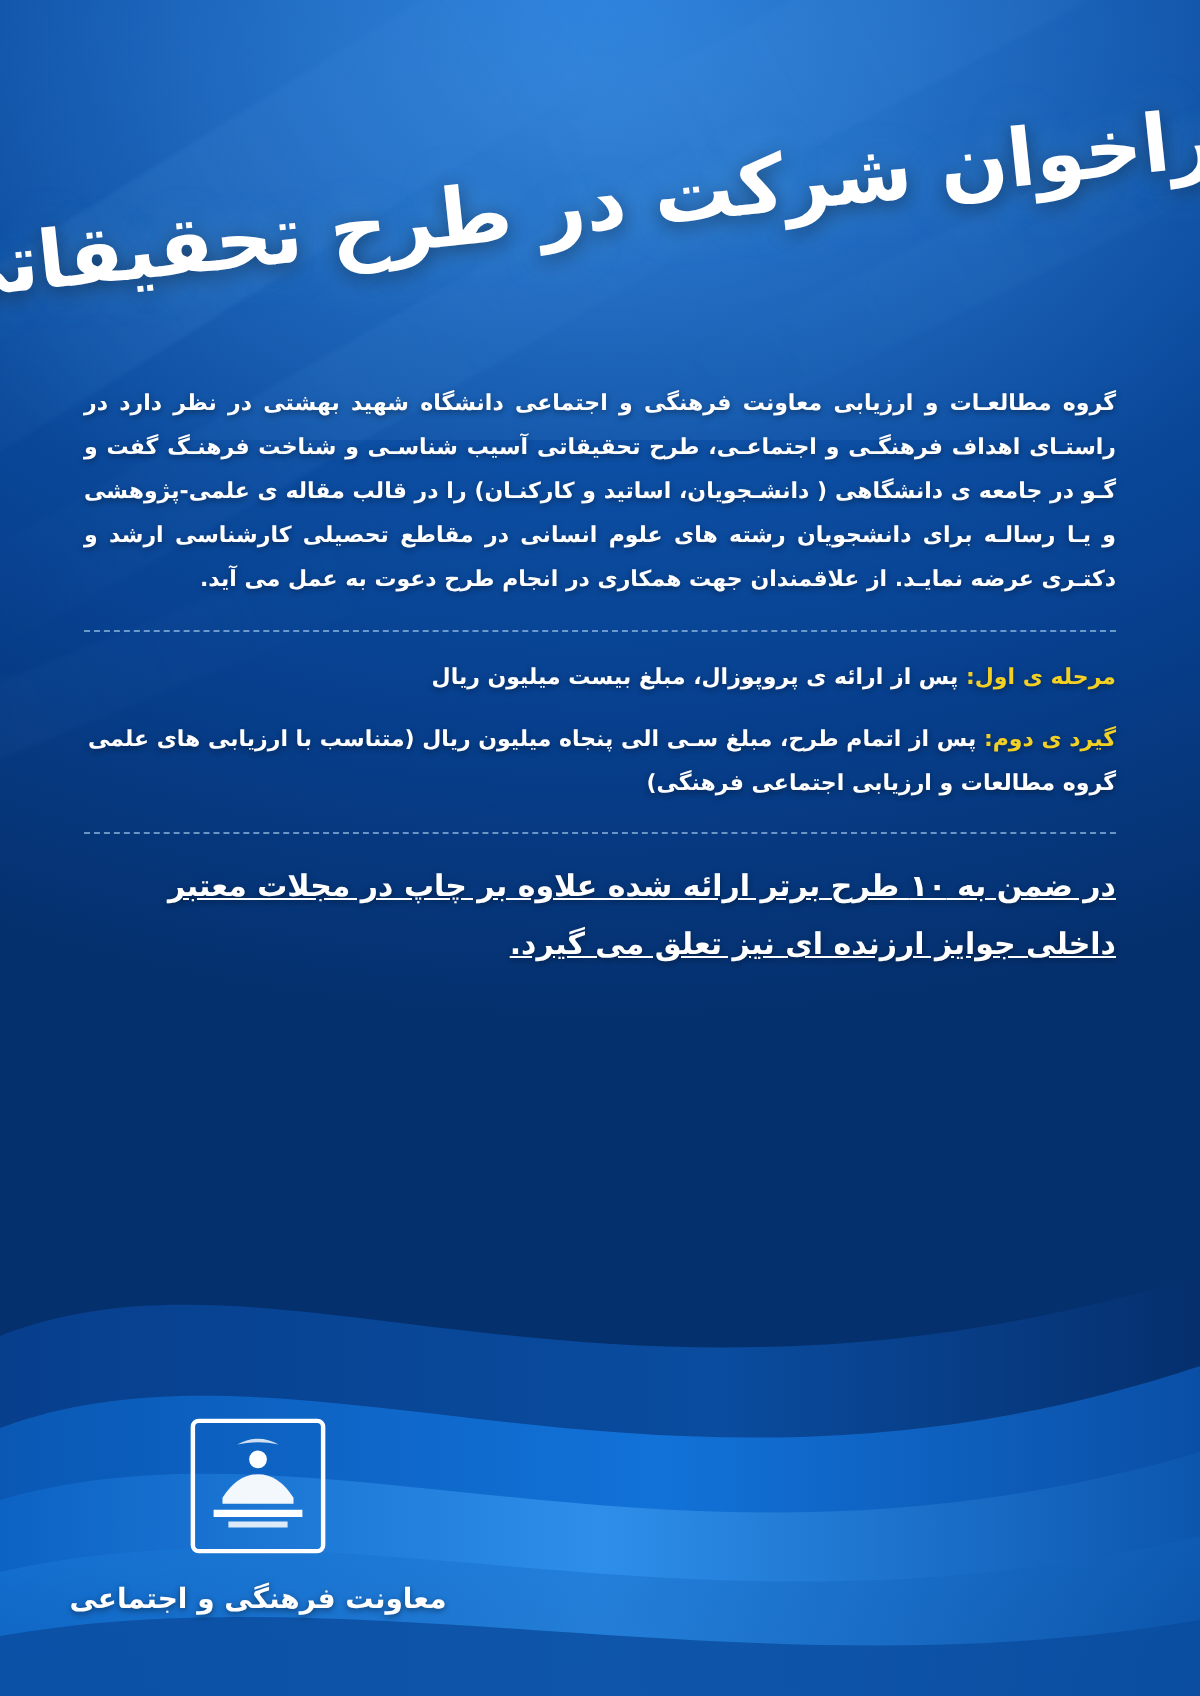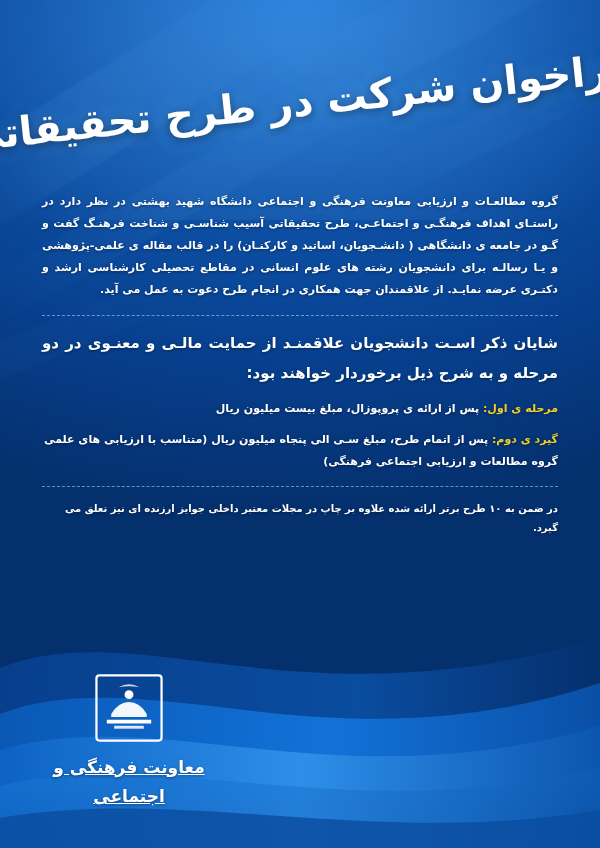--- a/index.html
+++ b/index.html
@@ -102,48 +102,48 @@
     margin-top: 10px;
     color: #ffffff;
     text-shadow: 0 1px 3px rgba(0,0,0,0.40);
   }
   .phase .tag { color: #f2d024; }
   .phase .val { color: #ffffff; }
   .phase .note { color: #ffffff; font-weight: bold; }
 
   .footnote {
     color: #ffffff;
-    font-size: 10px;
+    font-size: 15px;
     font-weight: bold;
     line-height: 1.9;
     text-shadow: 0 1px 3px rgba(0,0,0,0.40);
     text-align: right;
+    text-decoration: underline;
   }
 
   
   .brand {
     position: absolute;
     left: 34px; bottom: 36px;
     width: 190px;
     color: #ffffff;
     text-align: center;
     z-index: 5;
   }
   .brand .seal {
     width: 74px; height: 74px;
     margin: 0 auto 8px;
     display: block;
   }
   .brand .cap {
-    font-size: 17px;
+    font-size: 14px;
     line-height: 1.75;
     font-weight: bold;
     text-shadow: 0 1px 3px rgba(0,0,0,0.45);
     direction: rtl;
-    text-decoration: underline;
   }
 </style>
 </head>
 <body>
 
 <div class="poster">
 
   <div class="glow-top"></div>
   <div class="streak s1"></div>
   <div class="streak s2"></div>
@@ -183,21 +183,20 @@
   <div class="content">
 
     <div class="title-wrap">
       <div class="title">فراخوان شرکت در طرح تحقیقاتی</div>
     </div>
 
     <div class="body-block">گروه مطالعـات و ارزیابی معاونت فرهنگی و اجتماعی دانشگاه شهید بهشتی در نظر دارد در راستـای اهداف فرهنگـی و اجتماعـی، طرح تحقیقاتی آسیب شناسـی و شناخت فرهنـگ گفت و گـو در جامعه ی دانشگاهی ( دانشـجویان، اساتید و کارکنـان) را در قالب مقاله ی علمی-پژوهشی و یـا رسالـه برای دانشجویان رشته های علوم انسانی در مقاطع تحصیلی کارشناسی ارشد و دکتـری عرضه نمایـد. از علاقمندان جهت همکاری در انجام طرح دعوت به عمل می آید.</div>
 
     <div class="rule"></div>
 
-    <div class="para2">شایان ذکر اسـت دانشجویان علاقمنـد از حمایت مالـی و معنـوی در دو مرحله و به شرح ذیل برخوردار خواهند بود:</div>
 
     <div class="phase">
       <span class="tag">مرحله ی اول:</span>
       <span class="val">پس از ارائه ی پروپوزال، مبلغ بیست میلیون ریال</span>
     </div>
 
     <div class="phase">
       <span class="tag">گیرد ی دوم:</span>
       <span class="val">پس از اتمام طرح، مبلغ سـی الی پنجاه میلیون ریال</span>
       <span class="note">(متناسب با ارزیابی های علمی گروه مطالعات و ارزیابی اجتماعی فرهنگی)</span>

